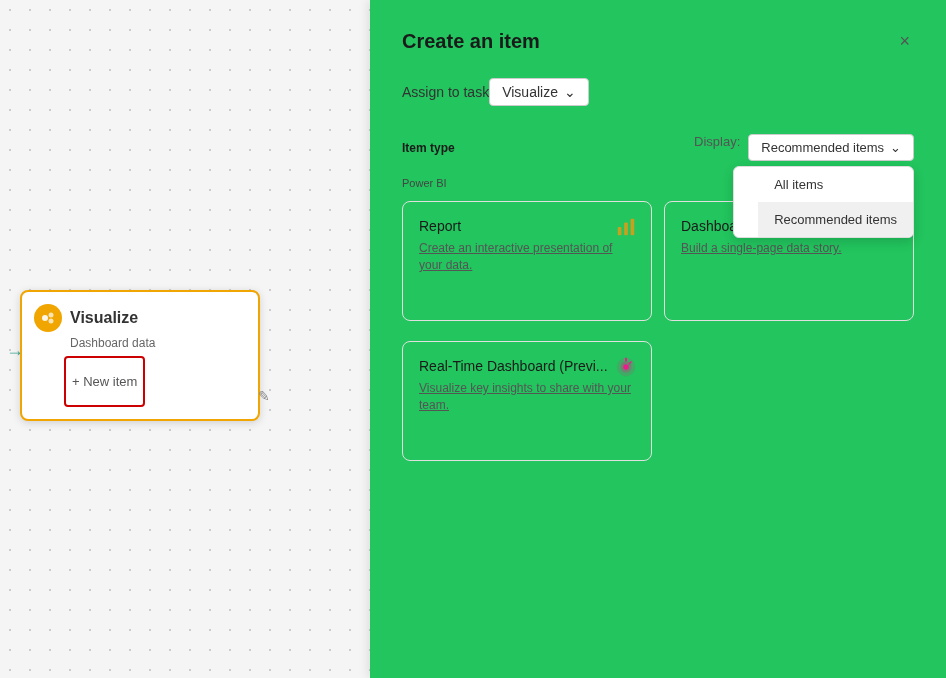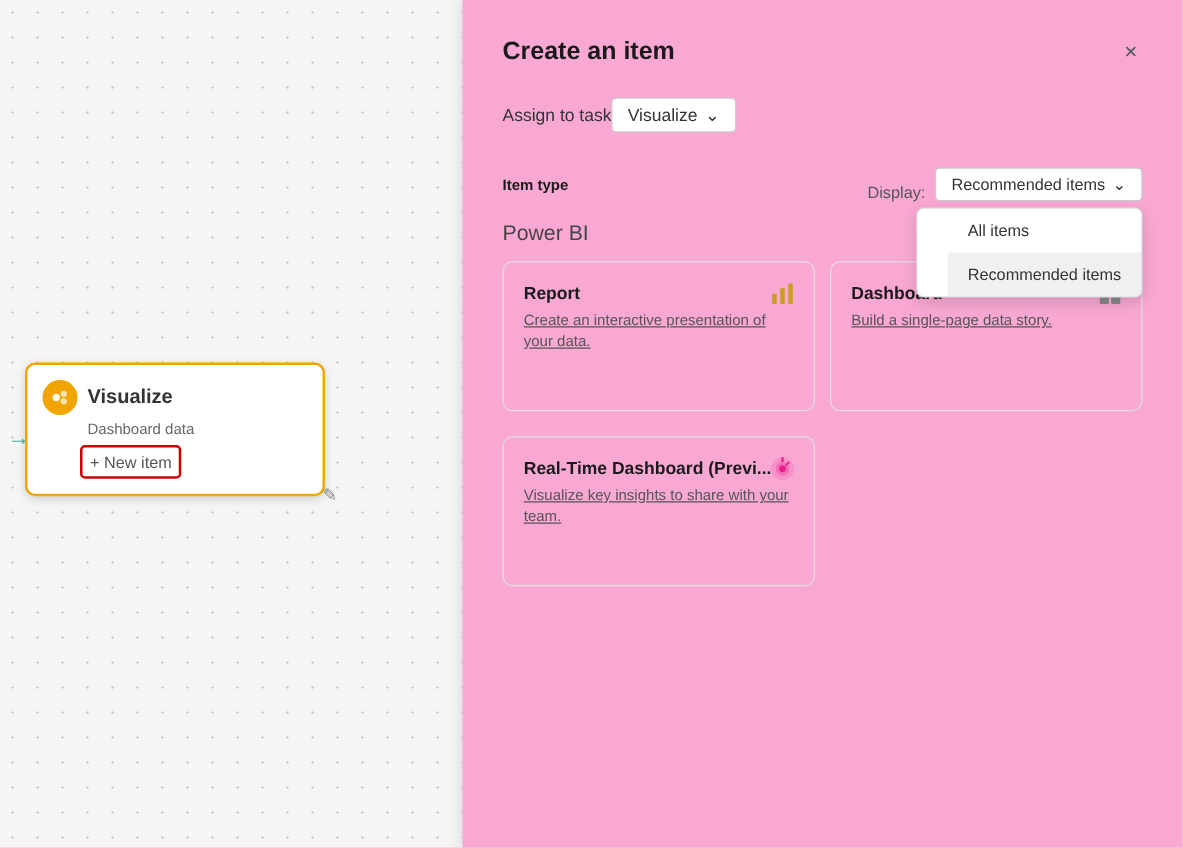--- a/index.html
+++ b/index.html
@@ -76,21 +76,21 @@
       margin-bottom: 8px;
     }
 
     .node-new-item-btn {
       display: flex;
       align-items: center;
       gap: 4px;
       font-size: 13px;
       color: #555;
       cursor: pointer;
-      padding: 4px 6px;
+      padding: 16px 6px;
       border: 2px solid #cc0000;
       border-radius: 4px;
       background: #fff;
       width: fit-content;
       margin-left: 30px;
     }
 
     
     .arrow-connector {
       position: absolute;
@@ -109,21 +109,21 @@
       font-size: 14px;
     }
 
     
     .dialog-panel {
       position: absolute;
       top: 0;
       left: 370px;
       width: 576px;
       height: 678px;
-      background: #f9a8d4;
+      background: #22c55e;
       box-shadow: -2px 0 10px rgba(0,0,0,0.1);
       padding: 28px 32px;
       overflow-y: auto;
     }
 
     .dialog-header {
       display: flex;
       justify-content: space-between;
       align-items: center;
       margin-bottom: 24px;
@@ -181,21 +181,21 @@
     }
 
     .item-type-label {
       font-size: 12px;
       font-weight: 600;
       color: #1a1a1a;
     }
 
     .display-row {
       display: flex;
-      align-items: flex-end;
+      align-items: flex-start;
       gap: 8px;
       position: relative;
       margin-left: 34px;
     }
 
     .display-label {
       font-size: 13px;
       color: #555;
     }
 
@@ -251,21 +251,21 @@
       border: 1px solid #e0e0e0;
       border-radius: 8px;
       padding: 16px;
       cursor: pointer;
       position: relative;
       min-height: 120px;
     }
 
     .item-card-title {
       font-size: 14px;
-      font-weight: 700;
+      font-weight: 400;
       color: #1a1a1a;
       margin-bottom: 6px;
     }
 
     .item-card-desc {
       font-size: 12px;
       color: #555;
       line-height: 1.4;
       text-decoration: underline;
     }
@@ -276,21 +276,21 @@
       right: 14px;
       font-size: 20px;
     }
 
     .item-card.partial {
       overflow: hidden;
     }
 
     
     .section-category {
-      font-size: 17px;
+      font-size: 11px;
       color: #444;
       margin-bottom: 12px;
     }
   </style>
 </head>
 <body>
 
 <div class="canvas-area"></div>
 
 <div class="arrow-connector">→</div>

